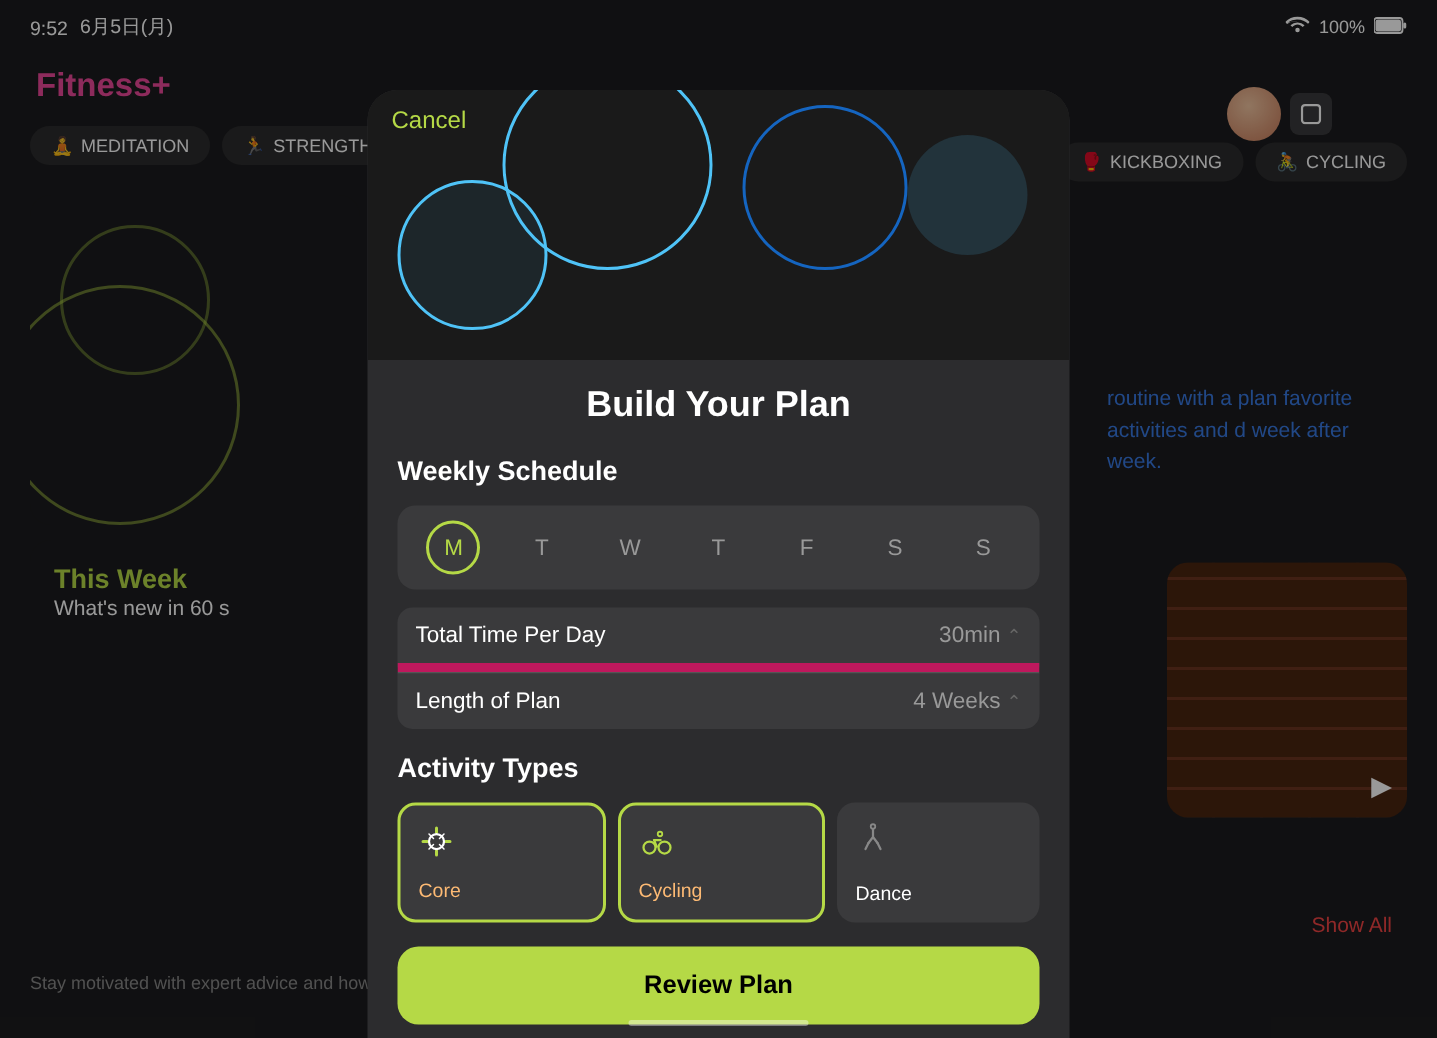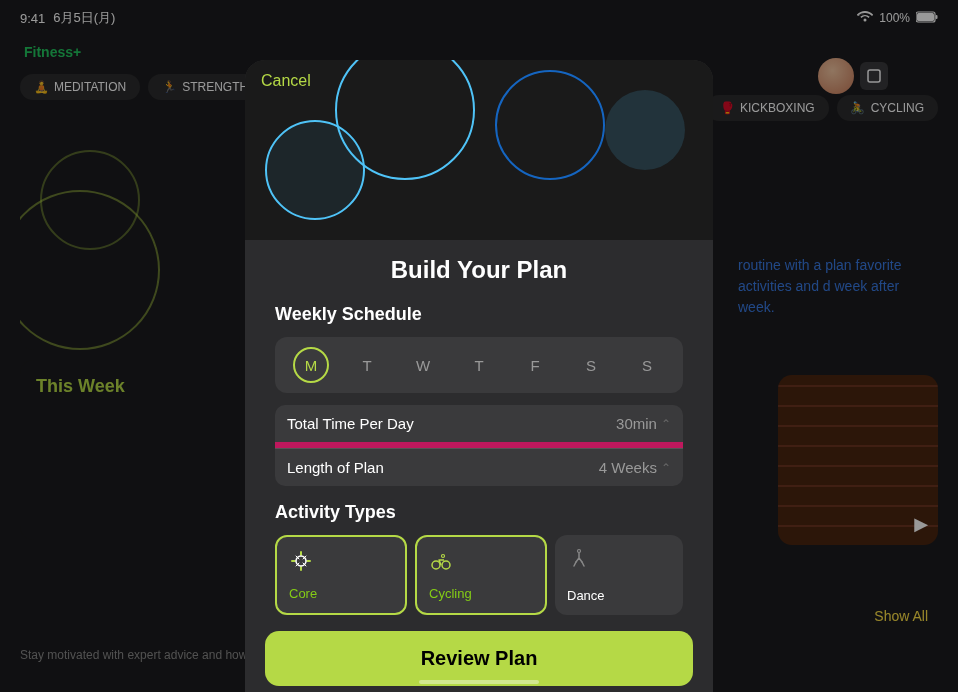--- a/index.html
+++ b/index.html
@@ -206,21 +206,21 @@
       border: none;
       color: #b5d946;
       font-size: 16px;
       font-weight: 500;
       cursor: pointer;
       z-index: 30;
     }
 
     
     .modal-body {
-      padding: 0 30px;
+      padding: 0 20px;
     }
 
     .modal-title {
       color: #fff;
       font-size: 24px;
       font-weight: 700;
       text-align: center;
       margin: 16px 0 20px;
     }
 
@@ -321,34 +321,34 @@
       border: 2px solid #b5d946;
     }
 
     .activity-name {
       color: #fff;
       font-size: 13px;
       font-weight: 500;
     }
 
     .activity-name.selected-name {
-      color: #84cc16;
+      color: #fdba74;
     }
 
     
     .review-btn {
       display: block;
       width: calc(100% - 40px);
       margin: 4px 20px 16px;
       background: #b5d946;
       color: #000;
       border: none;
       border-radius: 14px;
       padding: 16px;
-      font-size: 20px;
+      font-size: 17px;
       font-weight: 700;
       text-align: center;
       cursor: pointer;
     }
 
     
     .home-indicator {
       position: absolute;
       bottom: 8px;
       left: 50%;
@@ -361,21 +361,21 @@
       z-index: 50;
     }
   </style>
 </head>
 <body>
 
 <div class="bg-app"></div>
 
 <div class="status-bar">
   <div style="display:flex; gap:8px; align-items:center;">
-    <span class="status-time">9:41</span>
+    <span class="status-time">9:52</span>
     <span class="status-time">6月5日(月)</span>
   </div>
   <div class="status-right">
     <span style="color:#fff; font-size:13px;">
       <svg width="16" height="12" viewBox="0 0 16 12">
           <path d="M8 10.5a1.5 1.5 0 100-3 1.5 1.5 0 000 3zm-3.5-3.5C5.6 5.9 6.7 5.3 8 5.3s2.4.6 3.5 1.7l1.2-1.2A6.8 6.8 0 008 4a6.8 6.8 0 00-4.7 1.8l1.2 1.2zm-3-3A10.5 10.5 0 018 2c2.8 0 5.2 1.1 7 2.9L16.2 3.7A12 12 0 008 0 12 12 0 00-.2 3.7L1 5a10.5 10.5 0 017-2z" fill="#fff"></path>
         </svg>
     </span>
     <span style="color:#fff; font-size:12px;">100%</span>
     <span style="color:#fff; font-size:12px;">
@@ -384,21 +384,21 @@
           <rect x="1" y="2" width="17" height="8" rx="1.5" fill="#fff"></rect>
           <rect x="19.5" y="4" width="2" height="4" rx="1" fill="#fff"></rect>
         </svg>
     </span>
   </div>
 </div>
 
 <div class="fitness-header">
   <div class="fitness-logo" style="margin-top:8px;">
     <span style="color:#fff; font-size:22px;"></span>
-    <span style="color:#22c55e; font-size:14px; font-weight:600;">Fitness+</span>
+    <span style="color:#ec4899; font-size:22px; font-weight:600;">Fitness+</span>
   </div>
 
   <div class="category-tabs">
     <button class="category-tab">
       <span>🧘</span>
       <span>MEDITATION</span>
     </button>
     <button class="category-tab">
       <span>🏃</span>
       <span>STRENGTH</span>
@@ -433,31 +433,32 @@
   <div style="position:absolute; width:160px; height:160px; border-radius:50%; border:2px solid #b5d946; opacity:0.5; top:60px; left:-20px;"></div>
   <div style="position:absolute; width:100px; height:100px; border-radius:50%; border:2px solid #b5d946; opacity:0.4; top:20px; left:20px;"></div>
 </div>
 
 <div class="routine-text">
   <span>routine with a plan favorite activities and d week after week.</span>
 </div>
 
 <div class="this-week-card">
   <div style="color:#b5d946; font-size:18px; font-weight:700;">This Week</div>
+  <div style="color:#fff; font-size:14px;">What's new in 60 s</div>
 </div>
 
 <div class="brick-card" style="position:absolute; top:375px; right:20px; width:160px; height:170px; border-radius:14px; background: repeating-linear-gradient(0deg, #4a2510 0px, #4a2510 18px, #6b3520 18px, #6b3520 20px), repeating-linear-gradient(90deg, #4a2510 0px, #4a2510 30px, #6b3520 30px, #6b3520 32px); overflow:hidden;">
   <div style="position:absolute; right:10px; bottom:10px; color:#fff; font-size:18px;">▶</div>
 </div>
 
 <div class="trainer-tips">
   <div style="color:#888; font-size:12px;">Stay motivated with expert advice and how-to demos from the Fitness+ trainer team</div>
 </div>
 
-<div style="position:absolute; bottom:68px; right:30px; color:#fde047; font-size:14px; font-weight:500; cursor:pointer;">Show All</div>
+<div style="position:absolute; bottom:68px; right:30px; color:#ef4444; font-size:14px; font-weight:500; cursor:pointer;">Show All</div>
 
 <div class="overlay"></div>
 
 <div class="modal" style="left:245px; width:468px;">
 
   <div class="modal-header-img">
 
     <div style="position:absolute; width:140px; height:140px; border-radius:50%; border:2px solid #4fc3f7; top:-20px; left:90px;"></div>
     <div style="position:absolute; width:110px; height:110px; border-radius:50%; border:2px solid #1565c0; top:10px; left:250px;"></div>
     <div style="position:absolute; width:80px; height:80px; border-radius:50%; background:rgba(79,195,247,0.15); top:30px; left:360px;"></div>

